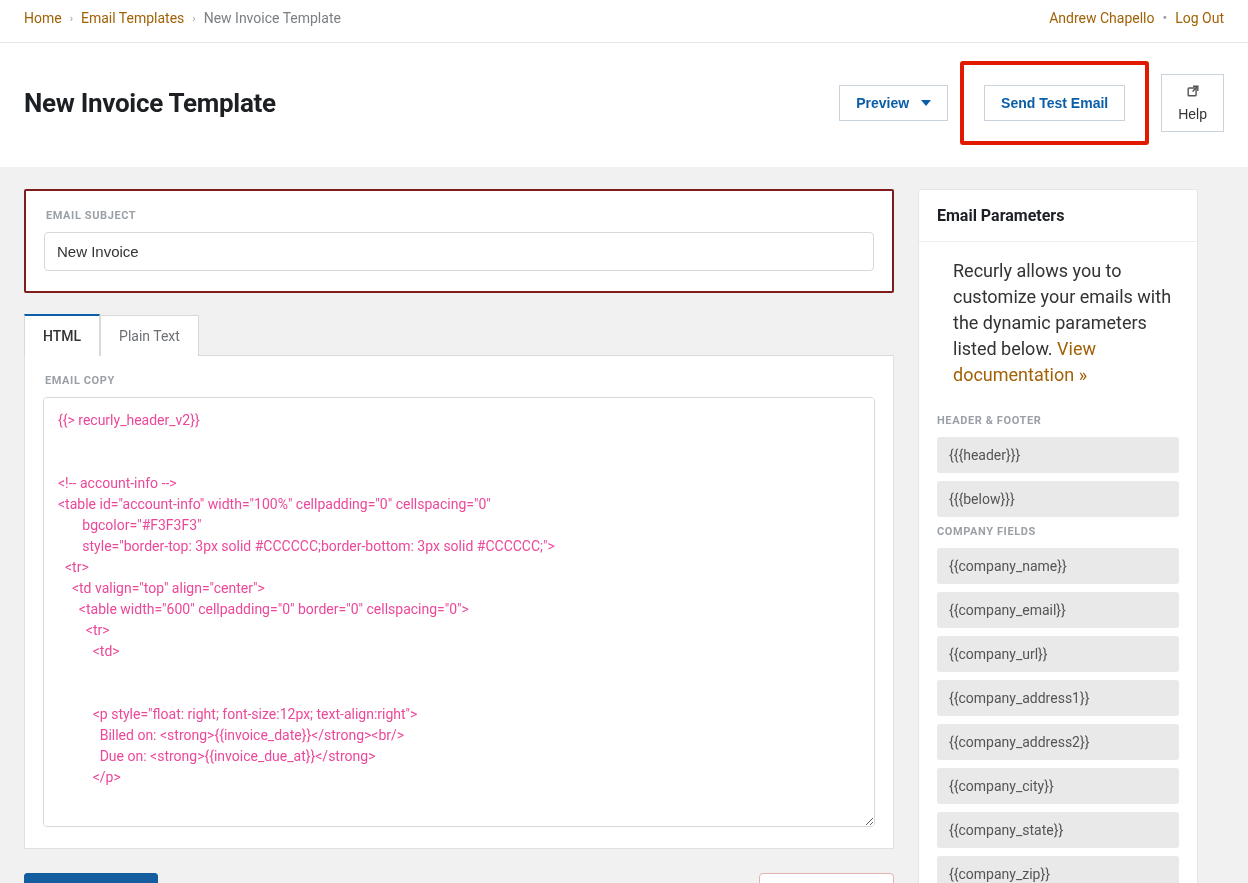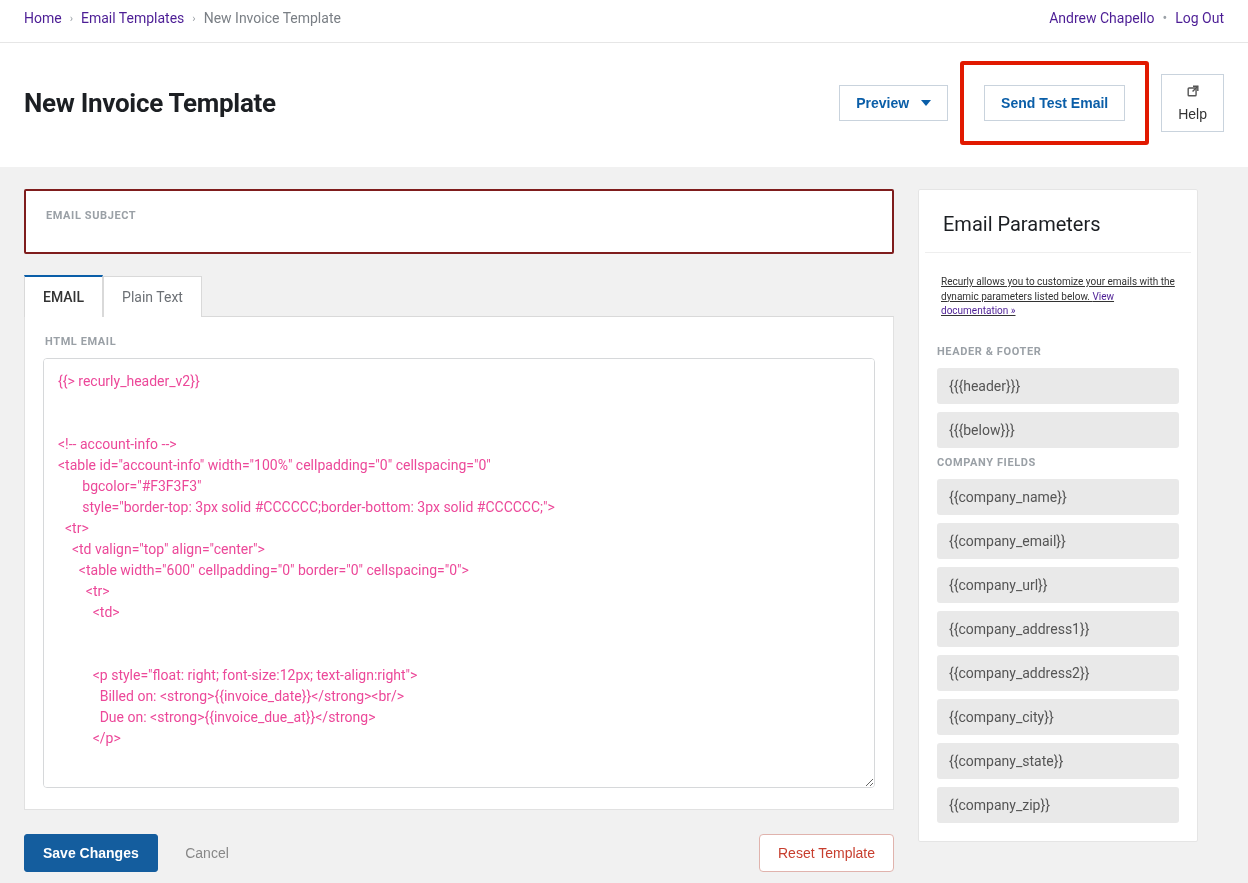--- a/index.html
+++ b/index.html
@@ -4,21 +4,21 @@
 <style>
   * { box-sizing: border-box; }
   html, body {
     margin: 0;
     padding: 0;
     font-family: -apple-system, BlinkMacSystemFont, "Segoe UI", Roboto, "Helvetica Neue", Arial, sans-serif;
     font-size: 14px;
     color: #333;
     background: #fff;
   }
-  a { color: #4c1d95; text-decoration: none; }
+  a { color: #a16207; text-decoration: none; }
 
   
   .topbar {
     display: flex;
     justify-content: space-between;
     align-items: center;
     padding: 10px 24px 16px 24px;
     border-bottom: 1px solid #e6e6e6;
     font-size: 14px;
   }
@@ -192,29 +192,29 @@
   }
 
   
   .side-panel {
     background: #fff;
     border: 1px solid #e5e5e5;
     border-radius: 2px;
     overflow: hidden;
   }
   .side-panel h3 {
-    margin: 6px;
+    margin: 0;
     padding: 16px 18px;
-    font-size: 20px;
-    font-weight: 400;
+    font-size: 16px;
+    font-weight: 700;
     color: #1c1f23;
     border-bottom: 1px solid #eee;
   }
   .side-section { padding: 16px 18px 8px 18px; }
-  .side-section p { margin: 0 0 12px 4px; font-size: 10px; color: #333; line-height: 1.45; text-decoration: underline; }
+  .side-section p { margin: 0 0 12px 16px; font-size: 18px; color: #333; line-height: 1.45; }
   .side-label {
     font-size: 11px;
     font-weight: 700;
     letter-spacing: 0.6px;
     color: #9aa0a6;
     margin: 6px 0 10px 0;
   }
   .param-pill {
     display: block;
     background: #e9e9e9;
@@ -269,29 +269,30 @@
     </button>
   </div>
 </div>
 
 <div class="content">
 
   <div class="main-col">
 
     <div class="panel subject">
       <div class="field-label">EMAIL SUBJECT</div>
+      <input type="text" class="text-input" value="New Invoice" style="">
     </div>
 
     <div class="tabs-wrap">
       <div class="tabs">
-        <div class="tab active">EMAIL</div>
+        <div class="tab active">HTML</div>
         <div class="tab">Plain Text</div>
       </div>
       <div class="editor-panel">
-        <div class="field-label">HTML EMAIL</div>
+        <div class="field-label">EMAIL COPY</div>
         <textarea class="code-area" style="">{{&gt; recurly_header_v2}}
 
 
 &lt;!-- account-info --&gt;
 &lt;table id="account-info" width="100%" cellpadding="0" cellspacing="0"
        bgcolor="#F3F3F3"
        style="border-top: 3px solid #CCCCCC;border-bottom: 3px solid #CCCCCC;"&gt;
   &lt;tr&gt;
     &lt;td valign="top" align="center"&gt;
       &lt;table width="600" cellpadding="0" border="0" cellspacing="0"&gt;

